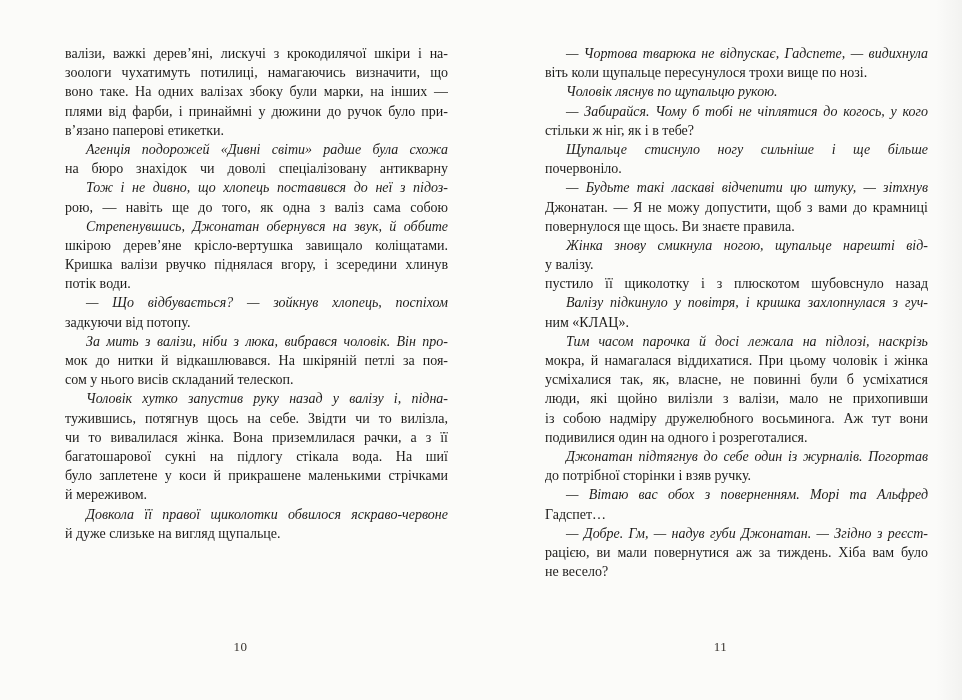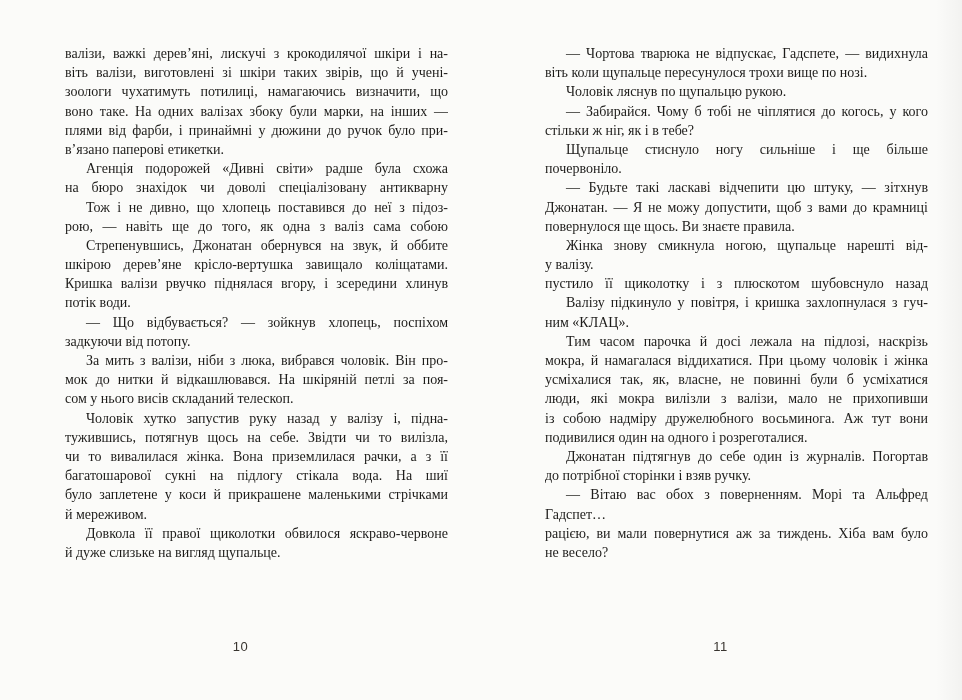--- a/index.html
+++ b/index.html
@@ -48,43 +48,43 @@
     text-align-last: justify;
     white-space: normal;
     height: 19.2px;
     overflow: hidden;
   }
   .line.last {
     text-align-last: left;
   }
   .line.indent {
     text-indent: 1.5em;
+    font-style: italic;
   }
   .page-number {
     position: absolute;
     top: 639px;
     left: 0;
     width: 100%;
     text-align: center;
     transform: translateX(-16px);
-    font-family: Liberation Sans, sans-serif;
+    font-family: Liberation Serif, serif;
     font-size: 13px;
     letter-spacing: 0.5px;
     color: #38342f;
   }
 </style>
 </head>
 <body>
 
 <div class="book-spread">
 
   <div class="page left">
     <div class="page-text">
         <div class="line">валізи, важкі дерев’яні, лискучі з крокодилячої шкіри і на-</div>
-        <div class="line">віть валізи, виготовлені зі шкіри таких звірів, що й учені-</div>
         <div class="line">зоологи чухатимуть потилиці, намагаючись визначити, що</div>
         <div class="line">воно таке. На одних валізах збоку були марки, на інших —</div>
         <div class="line">плями від фарби, і принаймні у дюжини до ручок було при-</div>
         <div class="line last">в’язано паперові етикетки.</div>
         <div class="line indent">Агенція подорожей «Дивні світи» радше була схожа</div>
         <div class="line">на бюро знахідок чи доволі спеціалізовану антикварну</div>
         <div class="line indent">Тож і не дивно, що хлопець поставився до неї з підоз-</div>
         <div class="line">рою, — навіть ще до того, як одна з валіз сама собою</div>
         <div class="line indent">Стрепенувшись, Джонатан обернувся на звук, й оббите</div>
         <div class="line">шкірою дерев’яне крісло-вертушка завищало коліщатами.</div>
@@ -120,27 +120,28 @@
         <div class="line">Джонатан. — Я не можу допустити, щоб з вами до крамниці</div>
         <div class="line last">повернулося ще щось. Ви знаєте правила.</div>
         <div class="line indent">Жінка знову смикнула ногою, щупальце нарешті від-</div>
         <div class="line last">у валізу.</div>
         <div class="line">пустило її щиколотку і з плюскотом шубовснуло назад</div>
         <div class="line indent">Валізу підкинуло у повітря, і кришка захлопнулася з гуч-</div>
         <div class="line last">ним «КЛАЦ».</div>
         <div class="line indent">Тим часом парочка й досі лежала на підлозі, наскрізь</div>
         <div class="line">мокра, й намагалася віддихатися. При цьому чоловік і жінка</div>
         <div class="line">усміхалися так, як, власне, не повинні були б усміхатися</div>
-        <div class="line">люди, які мокра вилізли з валізи, мало не прихопивши</div>
+        <div class="line">люди, які щойно вилізли з валізи, мало не прихопивши</div>
         <div class="line">із собою надміру дружелюбного восьминога. Аж тут вони</div>
         <div class="line last">подивилися один на одного і розреготалися.</div>
         <div class="line indent">Джонатан підтягнув до себе один із журналів. Погортав</div>
         <div class="line last">до потрібної сторінки і взяв ручку.</div>
         <div class="line indent">— Вітаю вас обох з поверненням. Морі та Альфред</div>
         <div class="line last">Гадспет…</div>
+        <div class="line indent">— Добре. Гм, — надув губи Джонатан. — Згідно з реєст-</div>
         <div class="line">рацією, ви мали повернутися аж за тиждень. Хіба вам було</div>
         <div class="line last">не весело?</div>
       </div>
     <div class="page-number">11</div>
   </div>
 
   <div class="edge-shade"></div>
 </div>
 
 </body></html>

